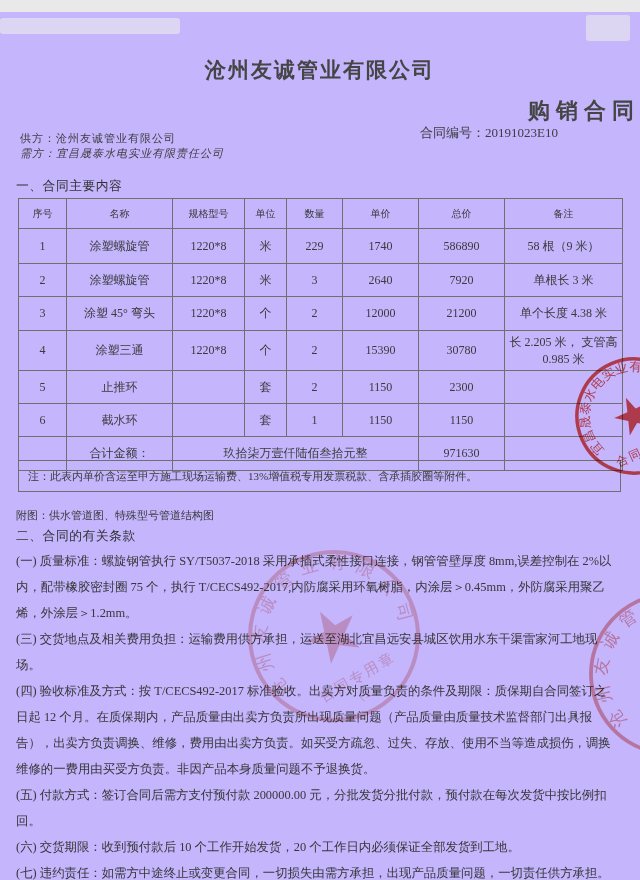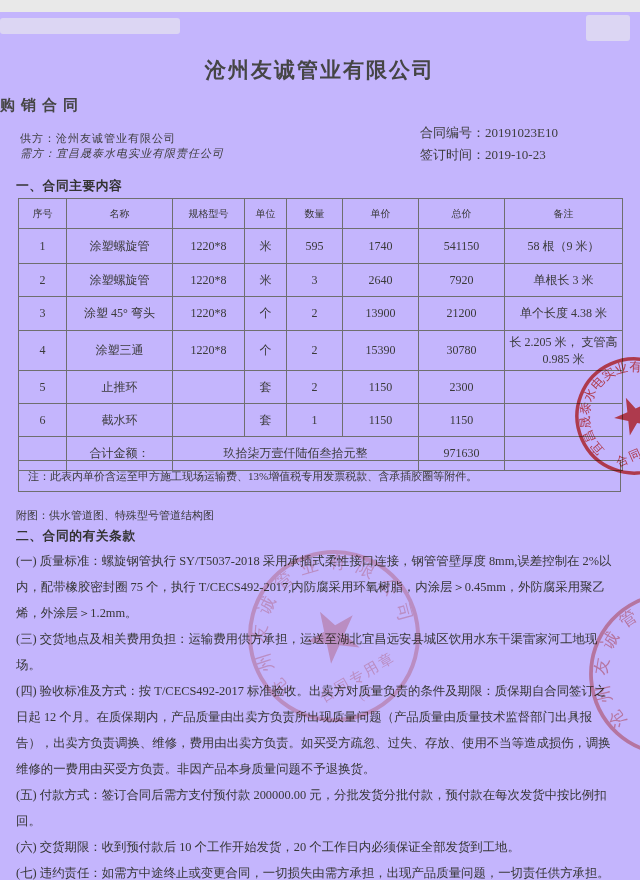--- a/index.html
+++ b/index.html
@@ -6,28 +6,28 @@
   .page{
     position:relative;width:640px;height:880px;margin:12px auto;overflow:hidden;
     background:#c4b5fd;color:#363636;
     font-family:"Liberation Serif","DejaVu Serif",serif;
   }
   .smudge{position:absolute;background:#ededed;opacity:.6;border-radius:3px;}
   .smudge.a{left:0;top:6px;width:180px;height:16px;}
   .smudge.b{left:586px;top:3px;width:44px;height:26px;}
   .company-title{position:absolute;left:0;top:44px;width:100%;text-align:center;
     font-size:21px;letter-spacing:2px;color:#454545;font-weight:600;}
-  .doc-title{position:absolute;left:0;top:84px;width:100%;text-align:left;
-    font-size:15px;letter-spacing:6px;color:#454545;font-weight:600;}
+  .doc-title{position:absolute;left:0;top:84px;width:100%;text-align:right;
+    font-size:22px;letter-spacing:6px;color:#454545;font-weight:600;}
   .party{position:absolute;left:20px;font-size:11px;color:#3d3d3d;letter-spacing:1px;}
   .party.supplier{top:119px;}
   .party.buyer{top:134px;font-style:italic;}
   .meta-right{position:absolute;left:420px;top:110px;font-size:13px;line-height:21.5px;color:#3d3d3d;}
   .meta-right div{white-space:nowrap;}
-  .sec-heading{position:absolute;left:16px;font-size:12.8px;font-weight:bold;color:#333;letter-spacing:.5px;}
+  .sec-heading{position:absolute;left:16px;font-size:12.8px;font-weight:normal;color:#333;letter-spacing:.5px;}
   .sec1{top:166px;}
   .sec2{top:516px;}
   table.items{
     position:absolute;left:18px;top:186px;width:604px;
     border-collapse:collapse;table-layout:fixed;
     font-size:12px;color:#3a3a3a;
   }
   table.items th,table.items td{
     border:1px solid #6f6f6f;text-align:center;vertical-align:middle;
     padding:2px 3px;font-weight:normal;overflow:hidden;
@@ -55,21 +55,20 @@
   <div class="smudge b"></div>
 
   <div class="company-title">沧州友诚管业有限公司</div>
   <div class="doc-title">购销合同</div>
 
   <div class="party supplier"><span>供方：</span><span>沧州友诚管业有限公司</span></div>
   <div class="party buyer"><span>需方：</span><span>宜昌晟泰水电实业有限责任公司</span></div>
 
   <div class="meta-right">
     <div><span>合同编号：</span><span>20191023E10</span></div>
-    <div><span>签订时间：</span><span>2019-10-23</span></div>
   </div>
 
   <div class="sec-heading sec1">一、合同主要内容</div>
 
   <table class="items">
     <colgroup>
       <col style="width:48px">
         <col style="width:106px">
         <col style="width:72px">
         <col style="width:42px">
@@ -87,42 +86,42 @@
       <th>数量</th>
       <th>单价</th>
       <th>总价</th>
       <th>备注</th>
     </tr>
     <tr style="height:35px">
       <td>1</td>
       <td>涂塑螺旋管</td>
       <td>1220*8</td>
       <td>米</td>
-      <td>595</td>
+      <td>229</td>
       <td>1740</td>
-      <td>541150</td>
+      <td>586890</td>
       <td>58 根（9 米）</td>
     </tr>
     <tr style="height:33px">
       <td>2</td>
       <td>涂塑螺旋管</td>
       <td>1220*8</td>
       <td>米</td>
       <td>3</td>
       <td>2640</td>
       <td>7920</td>
       <td>单根长 3 米</td>
     </tr>
     <tr style="height:34px">
       <td>3</td>
       <td>涂塑 45° 弯头</td>
       <td>1220*8</td>
       <td>个</td>
       <td>2</td>
-      <td>13900</td>
+      <td>12000</td>
       <td>21200</td>
       <td>单个长度 4.38 米</td>
     </tr>
     <tr style="height:40px">
       <td>4</td>
       <td>涂塑三通</td>
       <td>1220*8</td>
       <td>个</td>
       <td>2</td>
       <td>15390</td>

